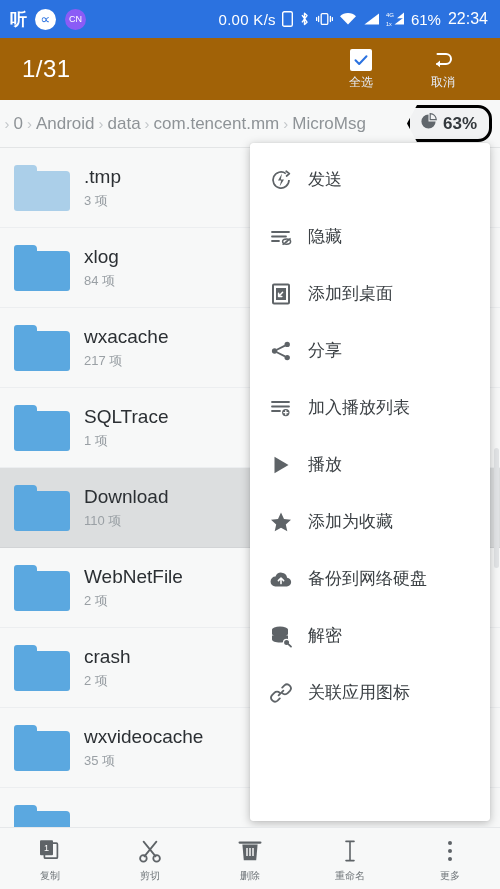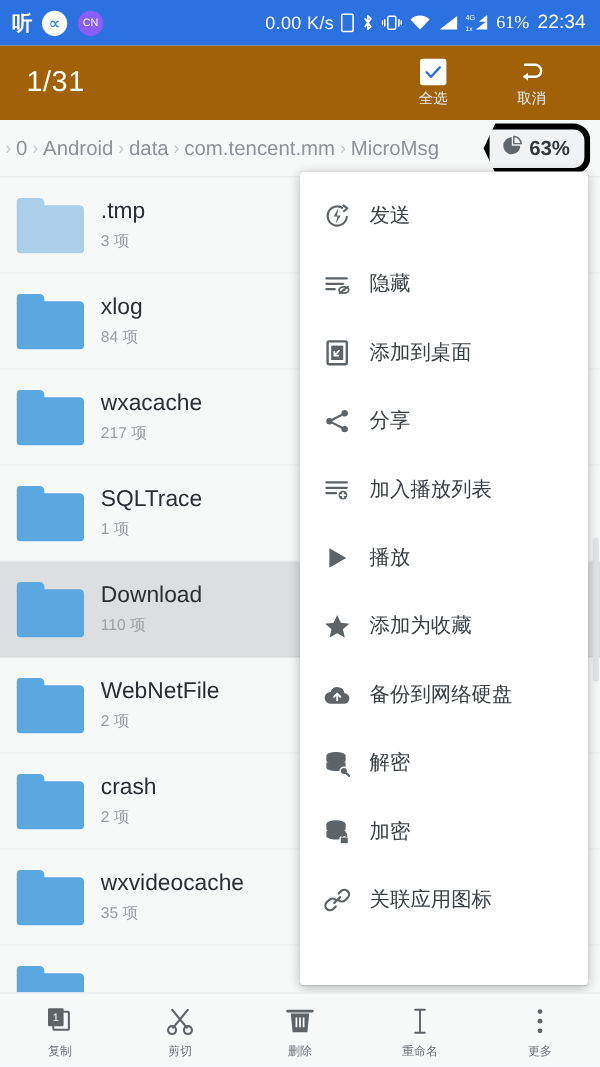--- a/index.html
+++ b/index.html
@@ -22,21 +22,21 @@
     width: 21px; height: 21px; border-radius: 50%; background: #fff; color: #2B72E0;
     display: flex; align-items: center; justify-content: center; font-size: 14px; line-height:1;
   }
   .sb-ic3 {
     width: 21px; height: 21px; border-radius: 50%; background: #8b5cf6; color: #fff;
     display: flex; align-items: center; justify-content: center; font-size: 9px; line-height:1;
   }
   .sb-right { margin-left: auto; display: flex; align-items: center; gap: 6px; font-size: 15px; }
   .sb-speed { font-size: 15px; letter-spacing: .3px; }
   .sb-ico { display: inline-flex; align-items: center; }
-  .sb-pct { font-size: 15px; font-family: Liberation Serif, serif; }
+  .sb-pct { font-size: 15px; }
   .sb-time { font-size: 16px; margin-left: 1px; }
 
   
   .toolbar {
     height: 62px; background: #a16207; color: #fff;
     display: flex; align-items: center; padding: 0 16px 0 22px; position: relative;
   }
   .tb-count { font-size: 24px; font-weight: 300; letter-spacing: .5px; }
   .tb-actions { margin-left: auto; display: flex; align-items: center; gap: 0; }
   .tb-item {
@@ -60,21 +60,21 @@
     display: flex; align-items: center; padding-left: 0px; padding-right: 8px;
     overflow: hidden; white-space: nowrap;
   }
   .crumb-scroll { display: flex; align-items: center; flex: 1; overflow: hidden; }
   .crumb-cut { color: #c0c4c7; font-size: 17px; margin-left: -4px; }
   .sep { color: #c3c7ca; font-size: 15px; margin: 0 4px; font-weight: 300; }
   .crumb { color: #8e9397; font-size: 17px; font-weight: 300; }
   .crumb:last-of-type { color: #8e9397; }
   .storage-pill {
     display: flex; align-items: center; gap: 6px;
-    background: #f1f2f3; border: 5px solid #000000;
+    background: #f1f2f3; border: 3px solid #000000;
     border-radius: 3px 14px 14px 3px;
     padding: 5px 12px 5px 10px; margin-left: 6px;
     clip-path: polygon(10px 0, 100% 0, 100% 100%, 10px 100%, 0 50%);
   }
   .storage-pill .pct { font-size: 17px; font-weight: bold; color: #33383c; }
 
   
   .listwrap { position: absolute; top: 148px; left: 0; right: 0; bottom: 62px; background: #f7f8f8; overflow: hidden; }
   .row {
     height: 80px; display: flex; align-items: center;
@@ -445,32 +445,20 @@
           <ellipse cx="11" cy="5.6" rx="8" ry="3" fill="#5e6367"></ellipse>
           <path d="M3 5.6v4.2c0 1.7 3.6 3 8 3s8-1.3 8-3V5.6" fill="#5e6367"></path>
           <path d="M3 11.4v4.2c0 1.7 3.6 3 8 3s8-1.3 8-3v-4.2" fill="#5e6367"></path>
           <circle cx="17.6" cy="18.4" r="3.1" fill="#5e6367" stroke="#fff" stroke-width="1.2"></circle>
           <path d="M19.6 20.4 L22 22.6" stroke="#5e6367" stroke-width="1.8" stroke-linecap="round"></path>
         </svg>
       </span>
       <span class="mlabel">解密</span>
     </div>
 
-    <div class="mitem">
-      <span class="mic">
-        <svg width="24" height="24" viewBox="0 0 24 24">
-          <ellipse cx="11" cy="5.6" rx="8" ry="3" fill="#5e6367"></ellipse>
-          <path d="M3 5.6v4.2c0 1.7 3.6 3 8 3s8-1.3 8-3V5.6" fill="#5e6367"></path>
-          <path d="M3 11.4v4.2c0 1.7 3.6 3 8 3s8-1.3 8-3v-4.2" fill="#5e6367"></path>
-          <rect x="14.4" y="16.4" width="7" height="5.8" rx="1" fill="#5e6367" stroke="#fff" stroke-width="1.1"></rect>
-          <path d="M16.2 16.4v-1.6a1.7 1.7 0 0 1 3.4 0v1.6" fill="none" stroke="#5e6367" stroke-width="1.4"></path>
-        </svg>
-      </span>
-      <span class="mlabel">加密</span>
-    </div>
 
     <div class="mitem">
       <span class="mic">
         <svg width="24" height="24" viewBox="0 0 24 24">
           <path d="M9.6 14.4 L14.4 9.6" stroke="#5e6367" stroke-width="1.8" stroke-linecap="round"></path>
           <path d="M10.8 17.4 L8.6 19.6a3.9 3.9 0 0 1-5.5-5.5l2.2-2.2a3.9 3.9 0 0 1 5.5 0" fill="none" stroke="#5e6367" stroke-width="1.8" stroke-linecap="round"></path>
           <path d="M13.2 6.6 L15.4 4.4a3.9 3.9 0 0 1 5.5 5.5l-2.2 2.2a3.9 3.9 0 0 1-5.5 0" fill="none" stroke="#5e6367" stroke-width="1.8" stroke-linecap="round"></path>
         </svg>
       </span>
       <span class="mlabel">关联应用图标</span>

